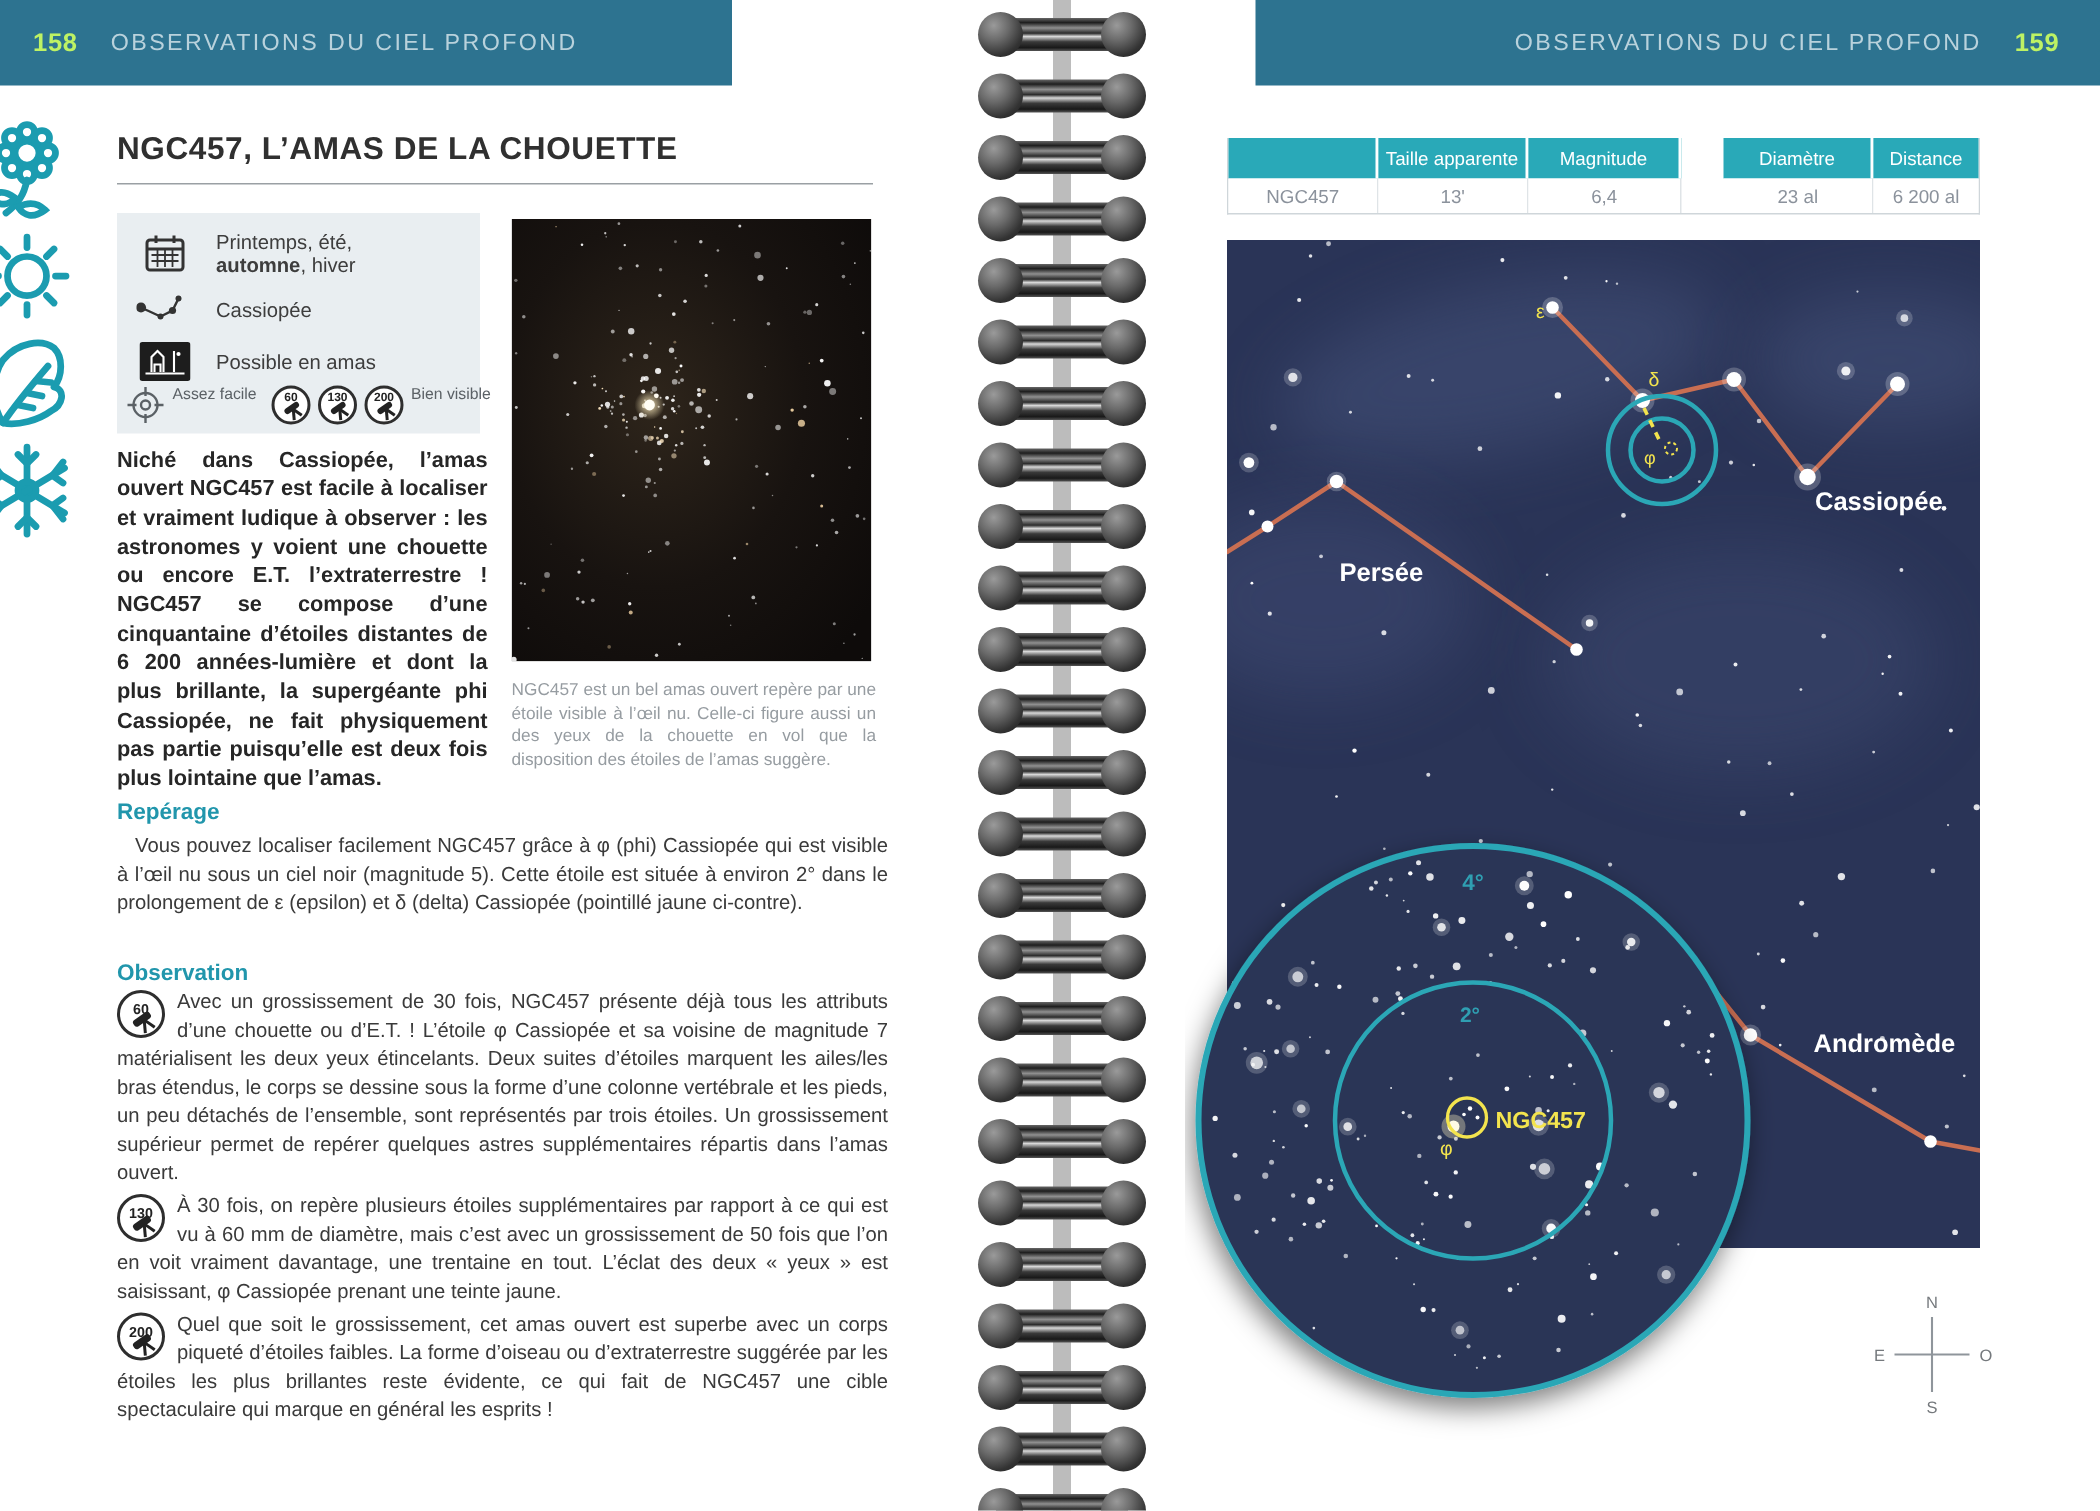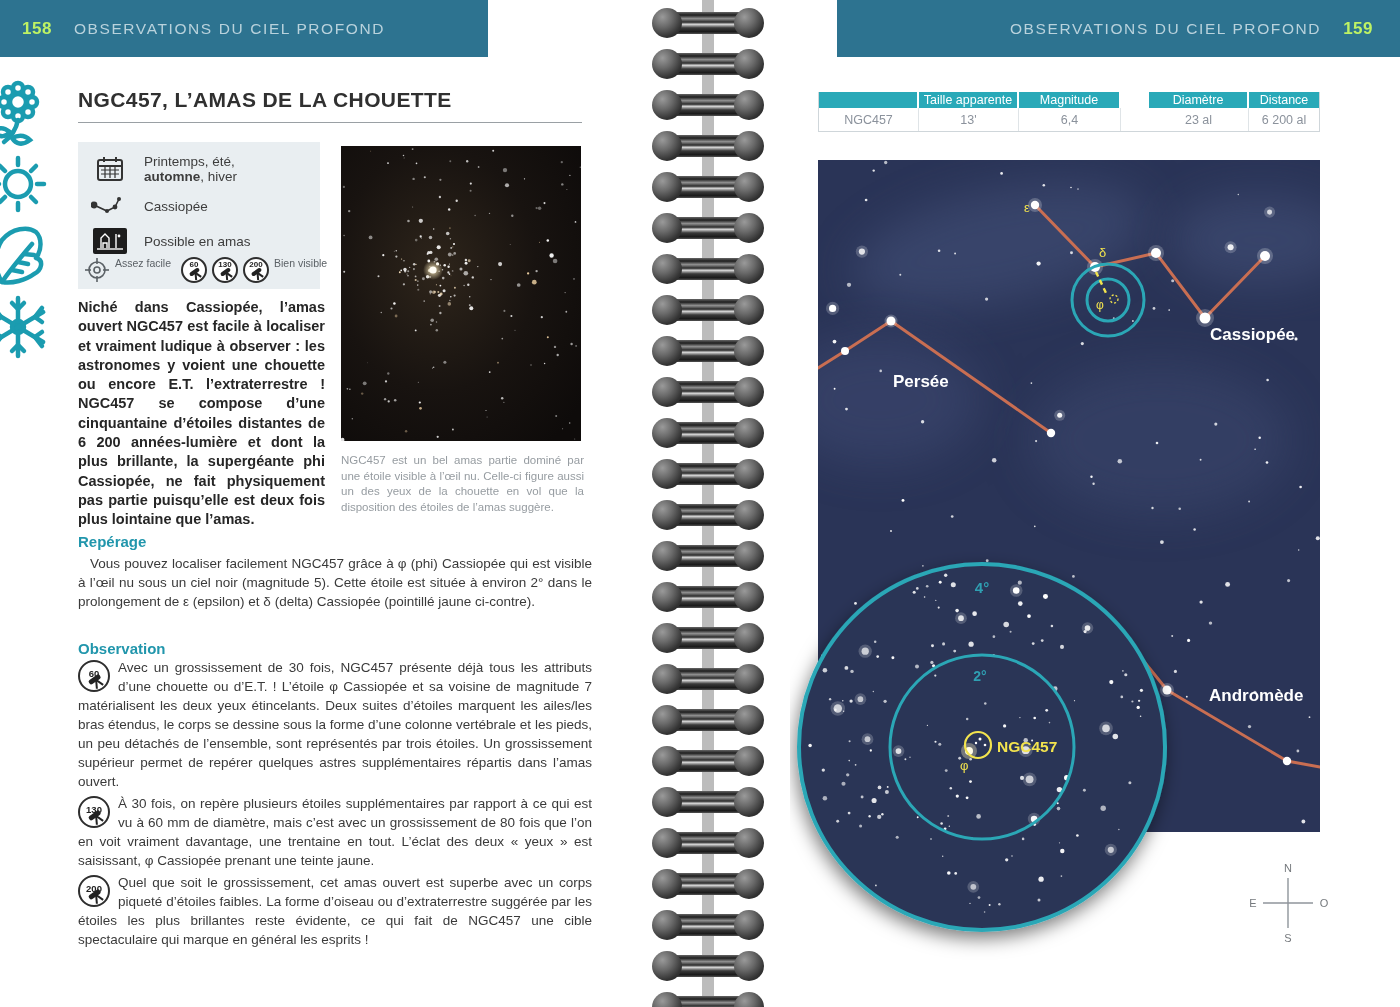--- a/index.html
+++ b/index.html
@@ -56,21 +56,21 @@
   .fbadge{width:32px;height:32px;border:2.4px solid #2e2e2e;border-radius:50%;position:relative;background:#fff;box-sizing:border-box;}
   .fbadge .n{position:absolute;top:2px;left:0;right:0;text-align:center;font-size:9.5px;font-weight:bold;color:#222;}
   .fbadge .t{position:absolute;left:8px;top:15px;width:13px;height:4.5px;background:#222;border-radius:2px;transform:rotate(-35deg);}
   .fbadge .t::after{content:"";position:absolute;left:4px;top:4px;width:2.2px;height:8px;background:#222;transform:rotate(30deg);}
   .fbadge .t::before{content:"";position:absolute;left:8px;top:4px;width:2.2px;height:8px;background:#222;transform:rotate(-20deg);}
   .obs-block{position:absolute;left:78px;top:658px;width:514px;font-size:13.5px;line-height:19px;
     color:#3a3a3a;text-align:justify;}
   
   .dtable{position:absolute;left:818px;top:92px;width:502px;border:1px solid #cfd6da;border-top:none;box-sizing:border-box;}
   .dtable .trow{display:flex;}
-  .dtable .th{background:#29a9b8;color:#fff;font-size:12.5px;height:16px;display:flex;align-items:center;
+  .dtable .th{background:#29a9b8;color:#fff;font-size:12.5px;height:27px;display:flex;align-items:center;
     justify-content:center;border-right:2px solid #fff;box-sizing:border-box;}
   .dtable .th:last-child{border-right:none;}
   .dtable .td{background:#fff;color:#8b929c;font-size:12.5px;height:23px;display:flex;align-items:center;
     justify-content:center;border-right:1px solid #dfe4e7;box-sizing:border-box;}
   .dtable .td:last-child{border-right:none;}
   .c0{width:100px;} .c1{width:100px;} .c2{width:102px;} .c3{width:100px;margin-left:28px;} .c4{width:100px;flex:1;}
   
   .chart-wrap{position:absolute;left:790px;top:150px;width:540px;height:812px;}
 </style>
 </head>
@@ -561,40 +561,40 @@
         <circle cx="129.6" cy="44.7" r="1.04" fill="#ffffff" opacity="0.40"></circle>
         <circle cx="102.2" cy="132.1" r="1.29" fill="#ffffff" opacity="0.64"></circle>
         <circle cx="146.1" cy="270.9" r="0.51" fill="#ffffff" opacity="0.46"></circle>
         <circle cx="89.4" cy="147.7" r="0.82" fill="#ffffff" opacity="0.37"></circle>
         <circle cx="166.0" cy="39.2" r="2.07" fill="#ffffff" opacity="0.65"></circle>
       </g>
     <circle cx="92" cy="124" r="10" fill="url(#glow)"></circle>
     <circle cx="92" cy="124" r="3.6" fill="#fffdf4"></circle>
   </svg>
 </div>
-<div class="caption">NGC457 est un bel amas partie dominé par une étoile visible à l’œil nu. Celle-ci figure aussi un des yeux de la chouette en vol que la disposition des étoiles de l’amas suggère.</div>
+<div class="caption">NGC457 est un bel amas ouvert repère par une étoile visible à l’œil nu. Celle-ci figure aussi un des yeux de la chouette en vol que la disposition des étoiles de l’amas suggère.</div>
 
 <div class="sect-h" style="left:78px;top:533px;">Repérage</div>
 <div class="para indent" style="top:554px;">Vous pouvez localiser facilement NGC457 grâce à φ (phi) Cassiopée qui est visible à l’œil nu sous un ciel noir (magnitude 5). Cette étoile est située à environ 2° dans le prolongement de ε (epsilon) et δ (delta) Cassiopée (pointillé jaune ci-contre).</div>
 
 <div class="sect-h" style="left:78px;top:640px;">Observation</div>
 <div class="obs-block">
   <div class="obs-item">
     <span class="fbadge">
         <span class="n">60</span>
         <span class="t"></span>
       </span>
     <span>Avec un grossissement de 30 fois, NGC457 présente déjà tous les attributs d’une chouette ou d’E.T. ! L’étoile φ Cassiopée et sa voisine de magnitude 7 matérialisent les deux yeux étincelants. Deux suites d’étoiles marquent les ailes/les bras étendus, le corps se dessine sous la forme d’une colonne vertébrale et les pieds, un peu détachés de l’ensemble, sont représentés par trois étoiles. Un grossissement supérieur permet de repérer quelques astres supplémentaires répartis dans l’amas ouvert.</span>
   </div>
   <div class="obs-item">
     <span class="fbadge">
         <span class="n">130</span>
         <span class="t"></span>
       </span>
-    <span>À 30 fois, on repère plusieurs étoiles supplémentaires par rapport à ce qui est vu à 60 mm de diamètre, mais c’est avec un grossissement de 80 fois que l’on en voit vraiment davantage, une trentaine en tout. L’éclat des deux « yeux » est saisissant, φ Cassiopée prenant une teinte jaune.</span>
+    <span>À 30 fois, on repère plusieurs étoiles supplémentaires par rapport à ce qui est vu à 60 mm de diamètre, mais c’est avec un grossissement de 50 fois que l’on en voit vraiment davantage, une trentaine en tout. L’éclat des deux « yeux » est saisissant, φ Cassiopée prenant une teinte jaune.</span>
   </div>
   <div class="obs-item">
     <span class="fbadge">
         <span class="n">200</span>
         <span class="t"></span>
       </span>
     <span>Quel que soit le grossissement, cet amas ouvert est superbe avec un corps piqueté d’étoiles faibles. La forme d’oiseau ou d’extraterrestre suggérée par les étoiles les plus brillantes reste évidente, ce qui fait de NGC457 une cible spectaculaire qui marque en général les esprits !</span>
   </div>
 </div>
 

